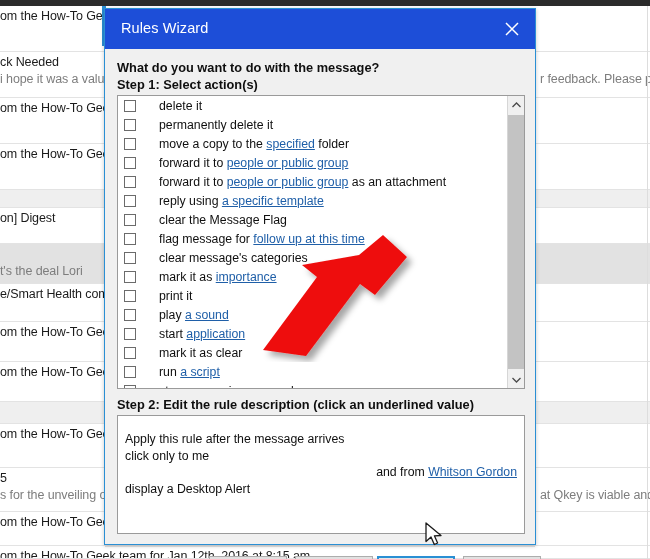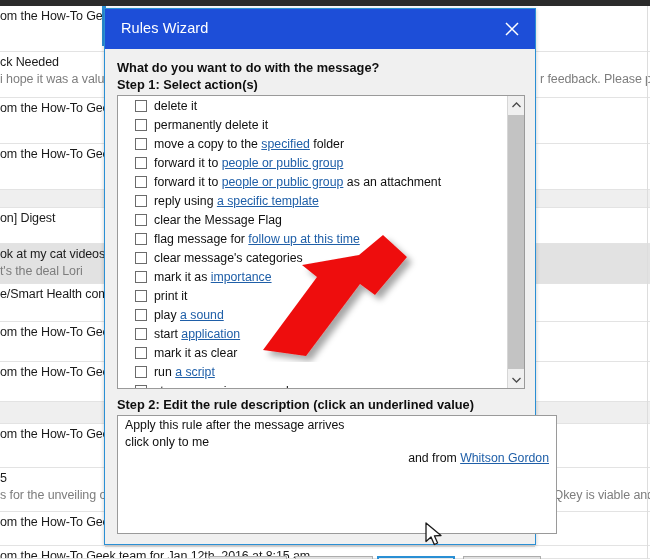--- a/index.html
+++ b/index.html
@@ -109,26 +109,27 @@
   .list-inner {
     position: absolute;
     left: 0; top: 0; right: 17px; bottom: 0;
     overflow: hidden;
   }
   .action-row {
     position: relative;
     height: 19px;
     display: flex;
     align-items: center;
-    padding-left: 17px;
+    padding-left: 6px;
     box-sizing: border-box;
     font-size: 12.3px;
     color: #101010;
     white-space: nowrap;
     cursor: default;
+    gap: 16px;
   }
   .cbx {
     width: 12px; height: 12px;
     border: 1px solid #6b6b6b;
     background: #ffffff;
     box-sizing: border-box;
     margin-right: 7px;
     flex: 0 0 auto;
     position: relative;
   }
@@ -159,25 +160,25 @@
   }
 
   
   .step2-label {
     position: absolute; left: 12px; top: 348px;
     font-size: 12.8px; color: #0f0f0f; font-weight: bold;
   }
   .desc-box {
     position: absolute;
     left: 12px; top: 366px;
-    width: 440px; height: 119px;
+    width: 408px; height: 119px;
     background: #ffffff;
     border: 1px solid #9a9a9a;
     box-sizing: border-box;
-    padding: 1px 7px;
+    padding: 15px 7px;
     font-size: 12.3px;
     color: #101010;
     line-height: 16.5px;
   }
   .desc-line { white-space: nowrap; }
   .desc-line.indent { padding-left: 10px; text-align: right; }
 
   .sep {
     position: absolute;
     left: 0; top: 497px; width: 100%;
@@ -242,21 +243,20 @@
         <div class="bg-line1">om the How-To Gee</div>
       </div>
       <div class="bg-row" style="top: 138px; height: 46px;">
         <div class="bg-line1">om the How-To Gee</div>
       </div>
       <div class="bg-row alt" style="top: 184px; height: 18px;"></div>
       <div class="bg-row" style="top: 202px; height: 36px;">
         <div class="bg-line1">on] Digest</div>
       </div>
       <div class="bg-row alt2" style="top: 238px; height: 40px;">
-        <div class="bg-line1">ok at my cat videos</div>
         <div class="bg-line2">t's the deal Lori</div>
       </div>
       <div class="bg-row" style="top: 278px; height: 38px;">
         <div class="bg-line1">e/Smart Health com</div>
       </div>
       <div class="bg-row" style="top: 316px; height: 40px;">
         <div class="bg-line1">om the How-To Gee</div>
       </div>
       <div class="bg-row" style="top: 356px; height: 40px;">
         <div class="bg-line1">om the How-To Gee</div>
@@ -384,20 +384,21 @@
       </div>
 
       <div class="step2-label">
         <span>Step 2: Edit the rule description (click an underlined value)</span>
       </div>
 
       <div class="desc-box" id="desc-box">
           <div class="desc-line"><span>Apply this rule after the message arrives</span></div>
           <div class="desc-line"><span>click only to me</span></div>
           <div class="desc-line indent"><span>and from </span><span class="lnk">Whitson Gordon</span></div>
+          <div class="desc-line"><span>display a Desktop Alert</span></div>
         </div>
 
       <div class="sep"></div>
 
       <div class="btnbar">
         <div class="btn btn-cancel">
           
         </div>
         <div class="btn btn-back">
           

